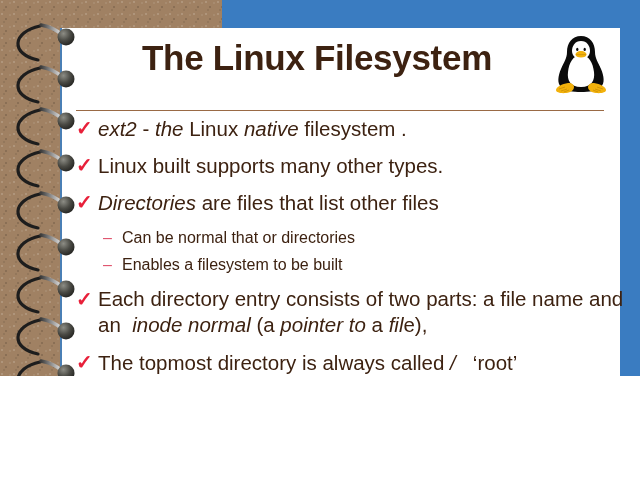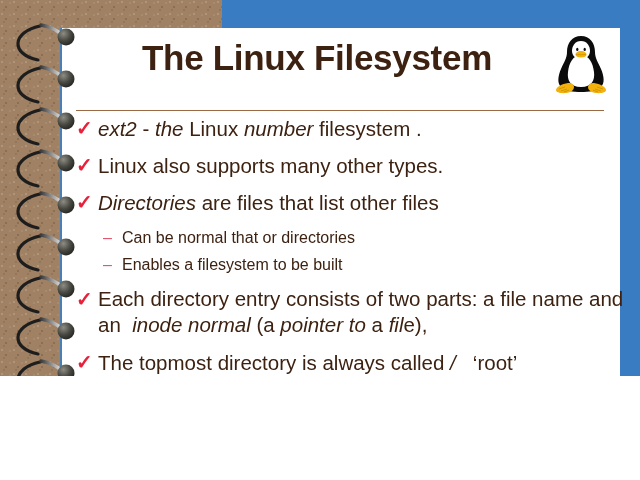--- a/index.html
+++ b/index.html
@@ -298,26 +298,26 @@
     <path d="M13 30 C9 34 8 42 10 48 C11.5 51 14 50 14.5 47 C14 41 14.5 34 15.5 31 Z" fill="#0b0b0b"></path>
     <path d="M45 30 C49 34 50 42 48 48 C46.5 51 44 50 43.5 47 C44 41 43.5 34 42.5 31 Z" fill="#0b0b0b"></path>
   </svg>
 
   <div class="rule"></div>
 
   <div class="body">
 
     <div class="bullet">
       <span class="mark">✓</span>
-      <span class="txt"><em class="i">ext2</em> - <em class="i">the</em> Linux <em class="i">number</em> filesystem .</span>
+      <span class="txt"><em class="i">ext2</em> - <em class="i">the</em> Linux <em class="i">native</em> filesystem .</span>
     </div>
 
     <div class="bullet">
       <span class="mark">✓</span>
-      <span class="txt">Linux also supports many other types.</span>
+      <span class="txt">Linux built supports many other types.</span>
     </div>
 
     <div class="bullet">
       <span class="mark">✓</span>
       <span class="txt"><em class="i">Directories</em> are files that list other files</span>
     </div>
 
     <div class="sub-list">
       <div class="sub">
         <span class="mark">–</span>

